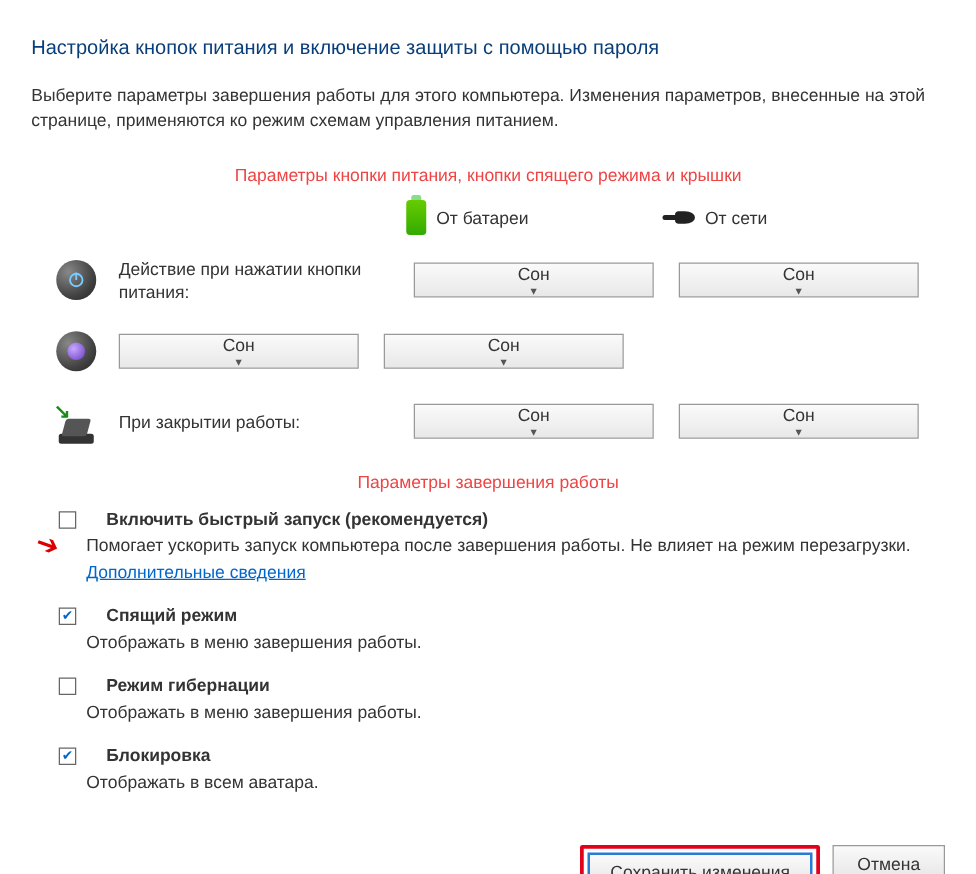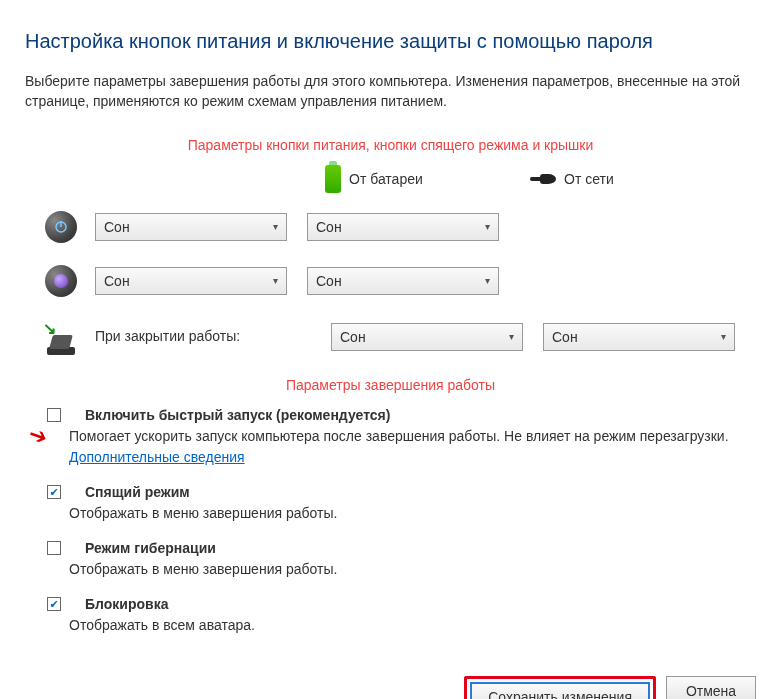--- a/index.html
+++ b/index.html
@@ -6,21 +6,21 @@
   body {
     margin: 0;
     padding: 20px 25px;
     font-family: "Segoe UI", Tahoma, sans-serif;
     font-size: 14px;
     color: #333;
     background: #fff;
     width: 781px;
   }
   h1 {
-    font-size: 20px;
+    font-size: 16px;
     font-weight: 400;
     color: #0a3e7a;
     margin: 10px 0 18px 0;
   }
   .desc {
     margin-bottom: 25px;
     line-height: 1.45;
   }
   .group-header {
     display: flex;
@@ -89,20 +89,21 @@
     height: 28px;
     border: 1px solid #999;
     background: linear-gradient(to bottom,#fafafa,#e8e8e8);
     display: flex;
     align-items: center;
     justify-content: space-between;
     padding: 0 8px;
     margin-right: 20px;
     cursor: pointer;
     font-size: 14px;
+    flex-direction: column;
   }
   .dropdown .chev {
     font-size: 10px;
     color: #555;
   }
 
   .power-icon {
     width:32px;height:32px;border-radius:50%;
     background: radial-gradient(circle at 30% 30%, #888, #444 60%, #222);
     display:flex;align-items:center;justify-content:center;
@@ -216,20 +217,21 @@
   </div>
 </div>
 
 <div class="row">
   <div class="icon power-icon">
     <svg width="16" height="16" viewBox="0 0 16 16">
         <circle cx="8" cy="8" r="5" fill="none" stroke="#7cf" stroke-width="1.5"></circle>
         <line x1="8" y1="2" x2="8" y2="8" stroke="#7cf" stroke-width="1.5"></line>
       </svg>
   </div>
+  <div class="label">Действие при нажатии кнопки питания:</div>
   <div class="dropdown">
     <span>Сон</span>
     <span class="chev">▾</span>
   </div>
   <div class="dropdown">
     <span>Сон</span>
     <span class="chev">▾</span>
   </div>
 </div>
 

